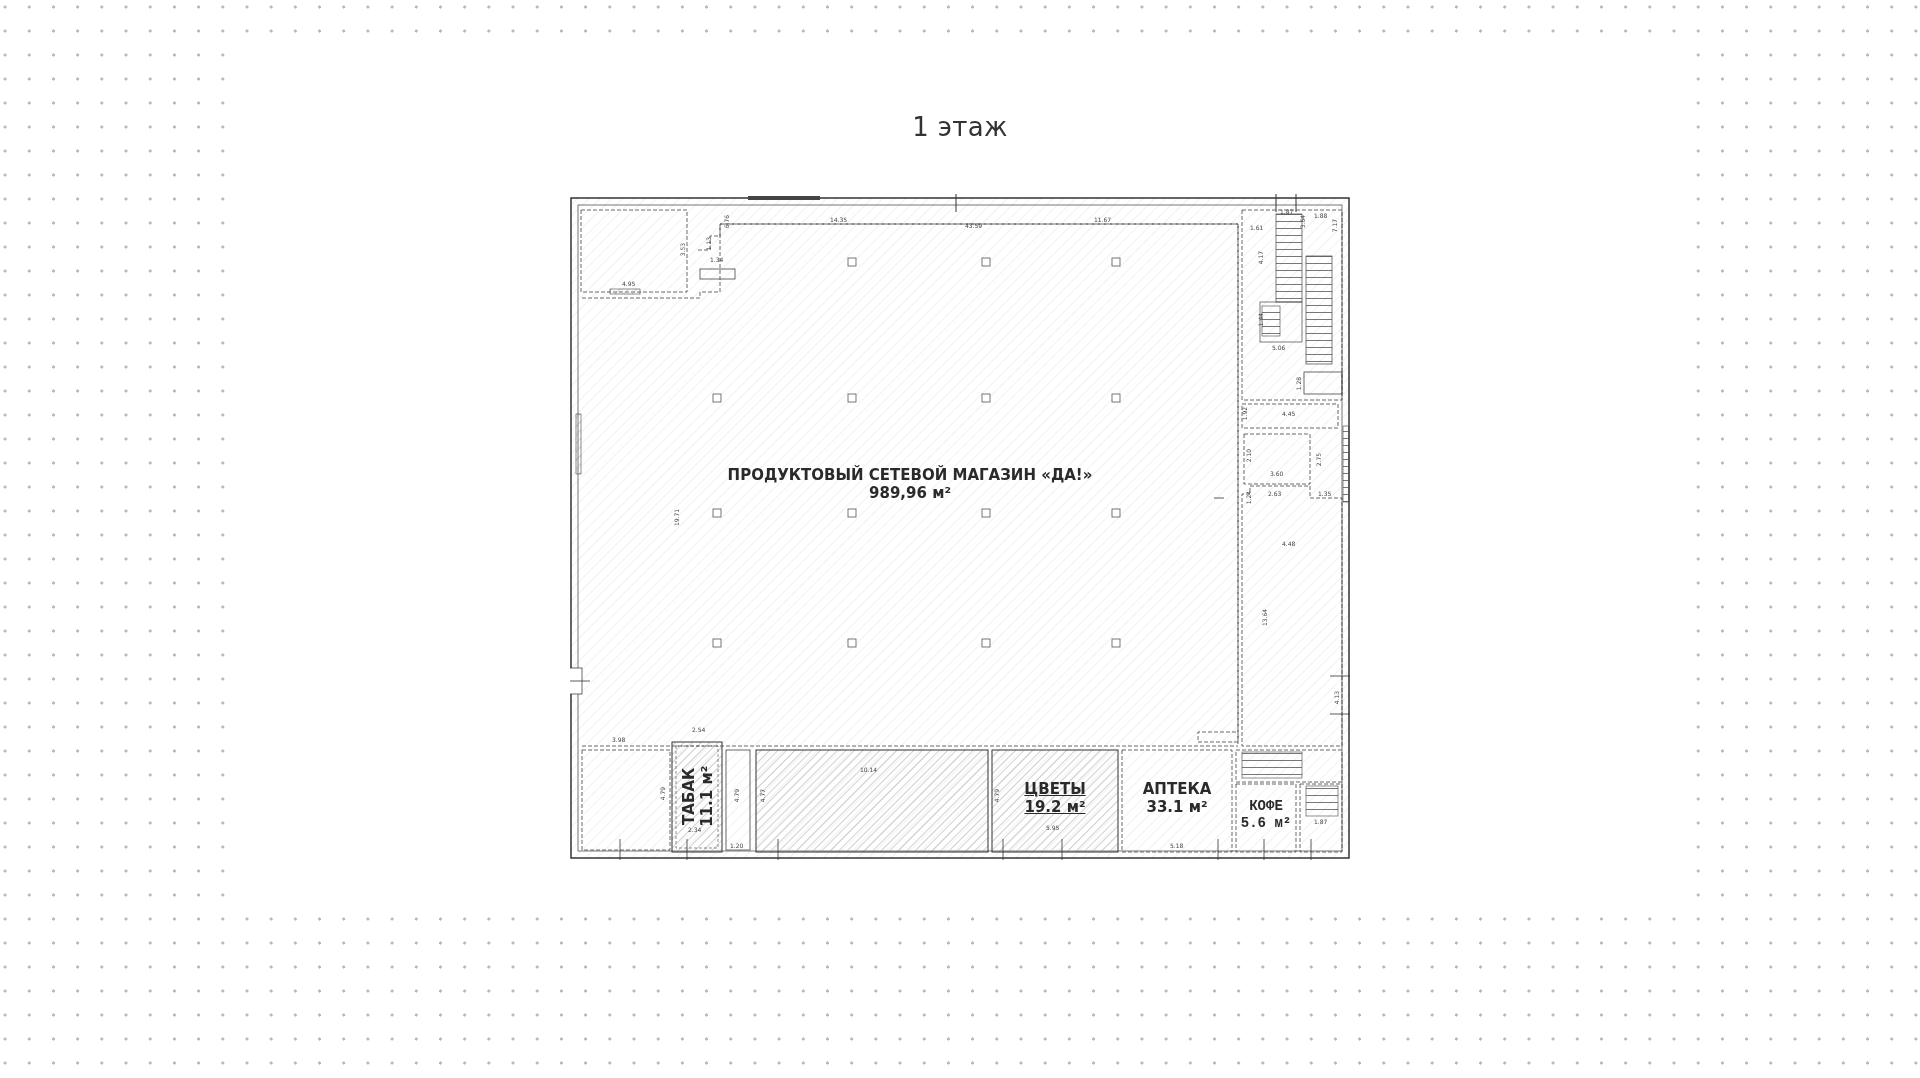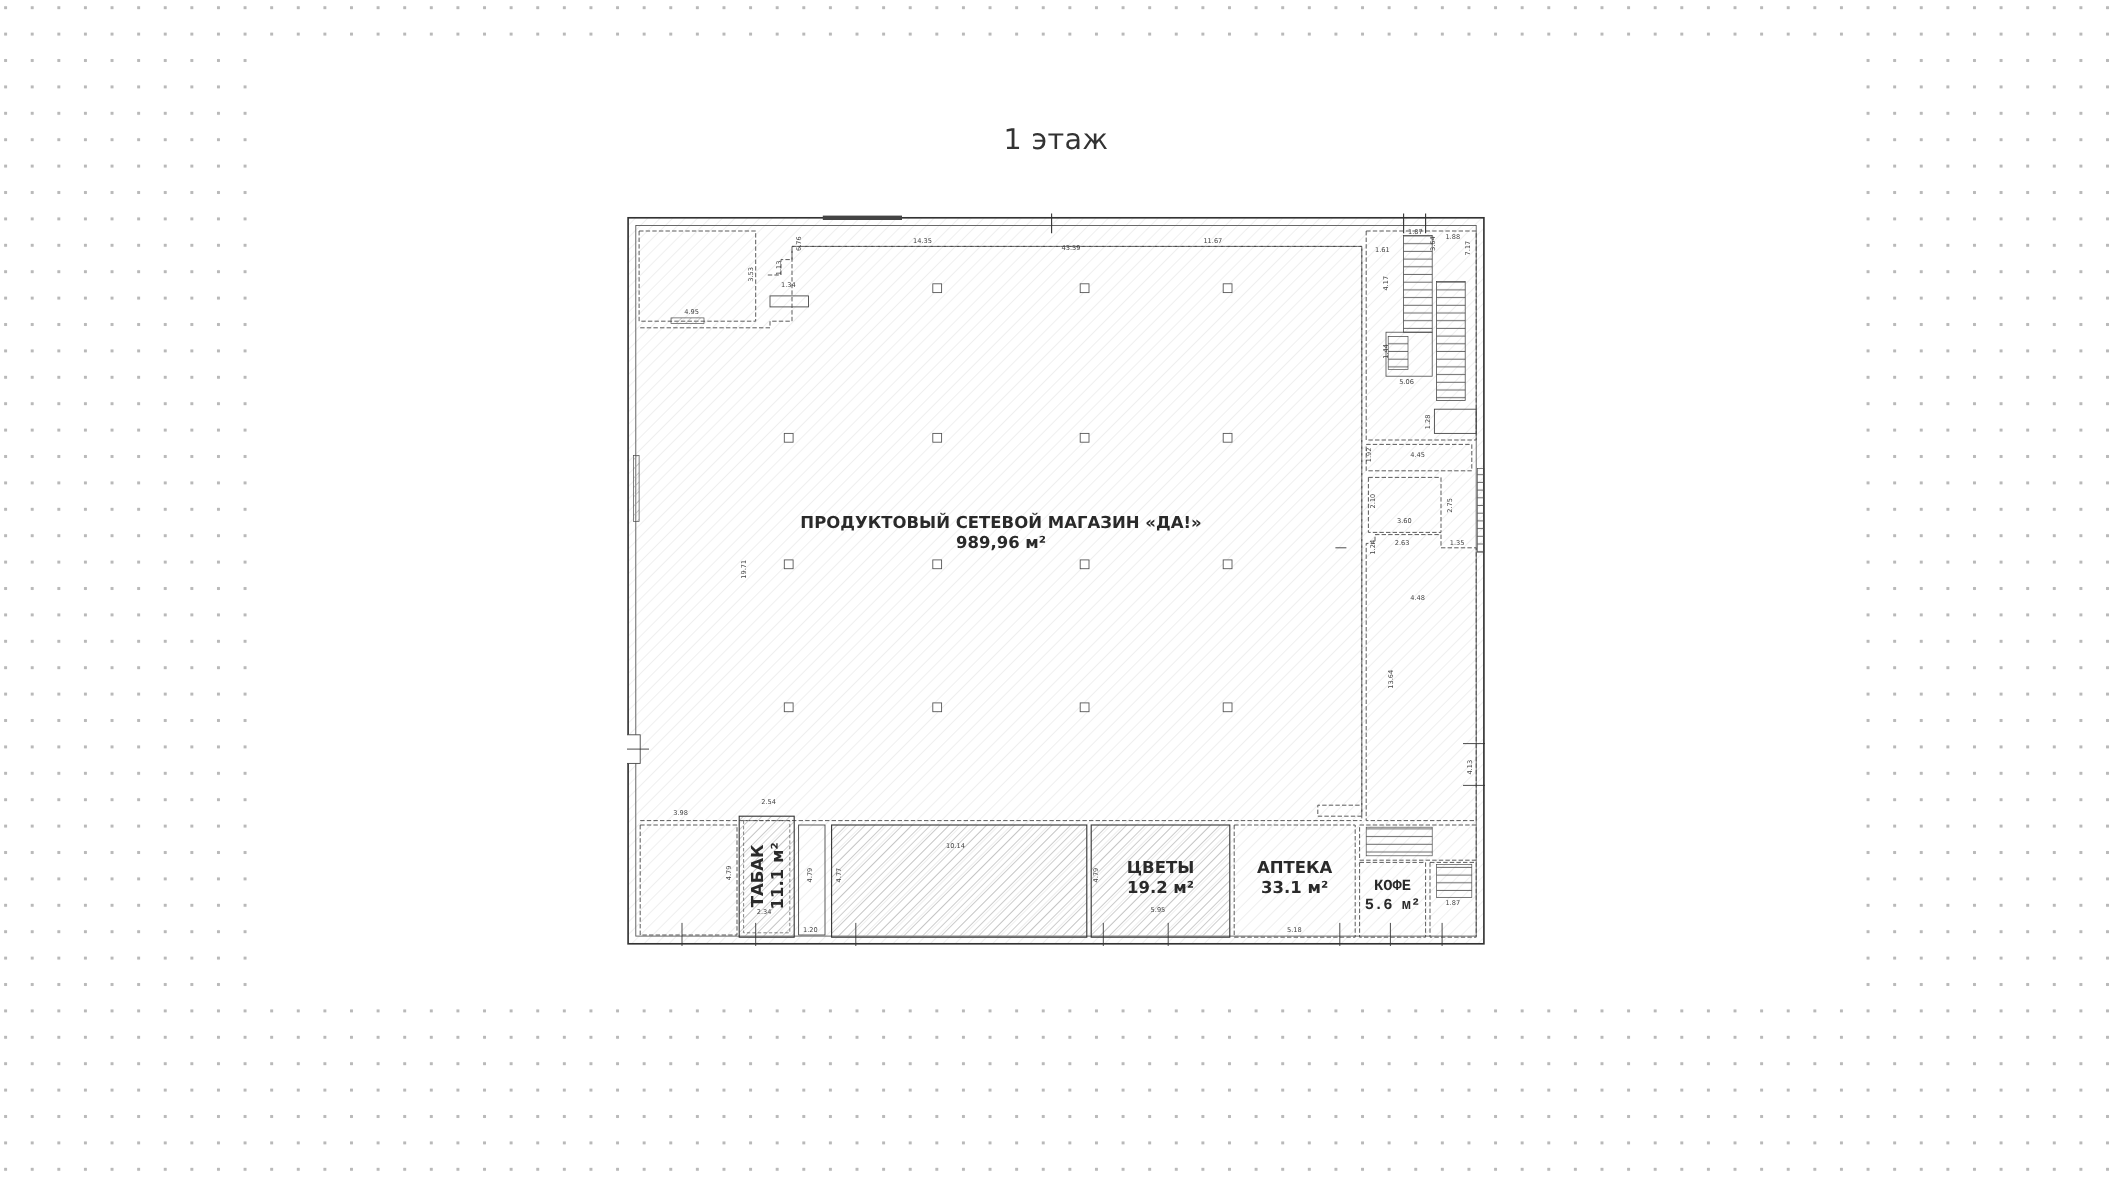--- a/index.html
+++ b/index.html
@@ -150,21 +150,21 @@
     <span class="name">ПРОДУКТОВЫЙ СЕТЕВОЙ МАГАЗИН «ДА!»</span>
     <span class="area">989,96 м²</span>
   </div>
 
   <div class="label" style="left:78px; top:584px; width:100px; font-size:15px; transform:rotate(-90deg); transform-origin:center;">
     <span class="name">ТАБАК</span>
     <span class="area">11.1 м²</span>
   </div>
 
 
-  <div class="label" style="left:422px; top:586px; width:126px; font-size:15px;">
+  <div class="label" style="left:422px; top:586px; width:126px; font-size:15px;text-decoration:underline;">
     <span class="name">ЦВЕТЫ</span>
     <span class="area">19.2 м²</span>
   </div>
 
   <div class="label" style="left:552px; top:586px; width:110px; font-size:15px;">
     <span class="name">АПТЕКА</span>
     <span class="area">33.1 м²</span>
   </div>
 
   <div class="label" style="left:666px; top:604px; width:60px; font-size:14px;font-family:Liberation Mono, monospace;">

